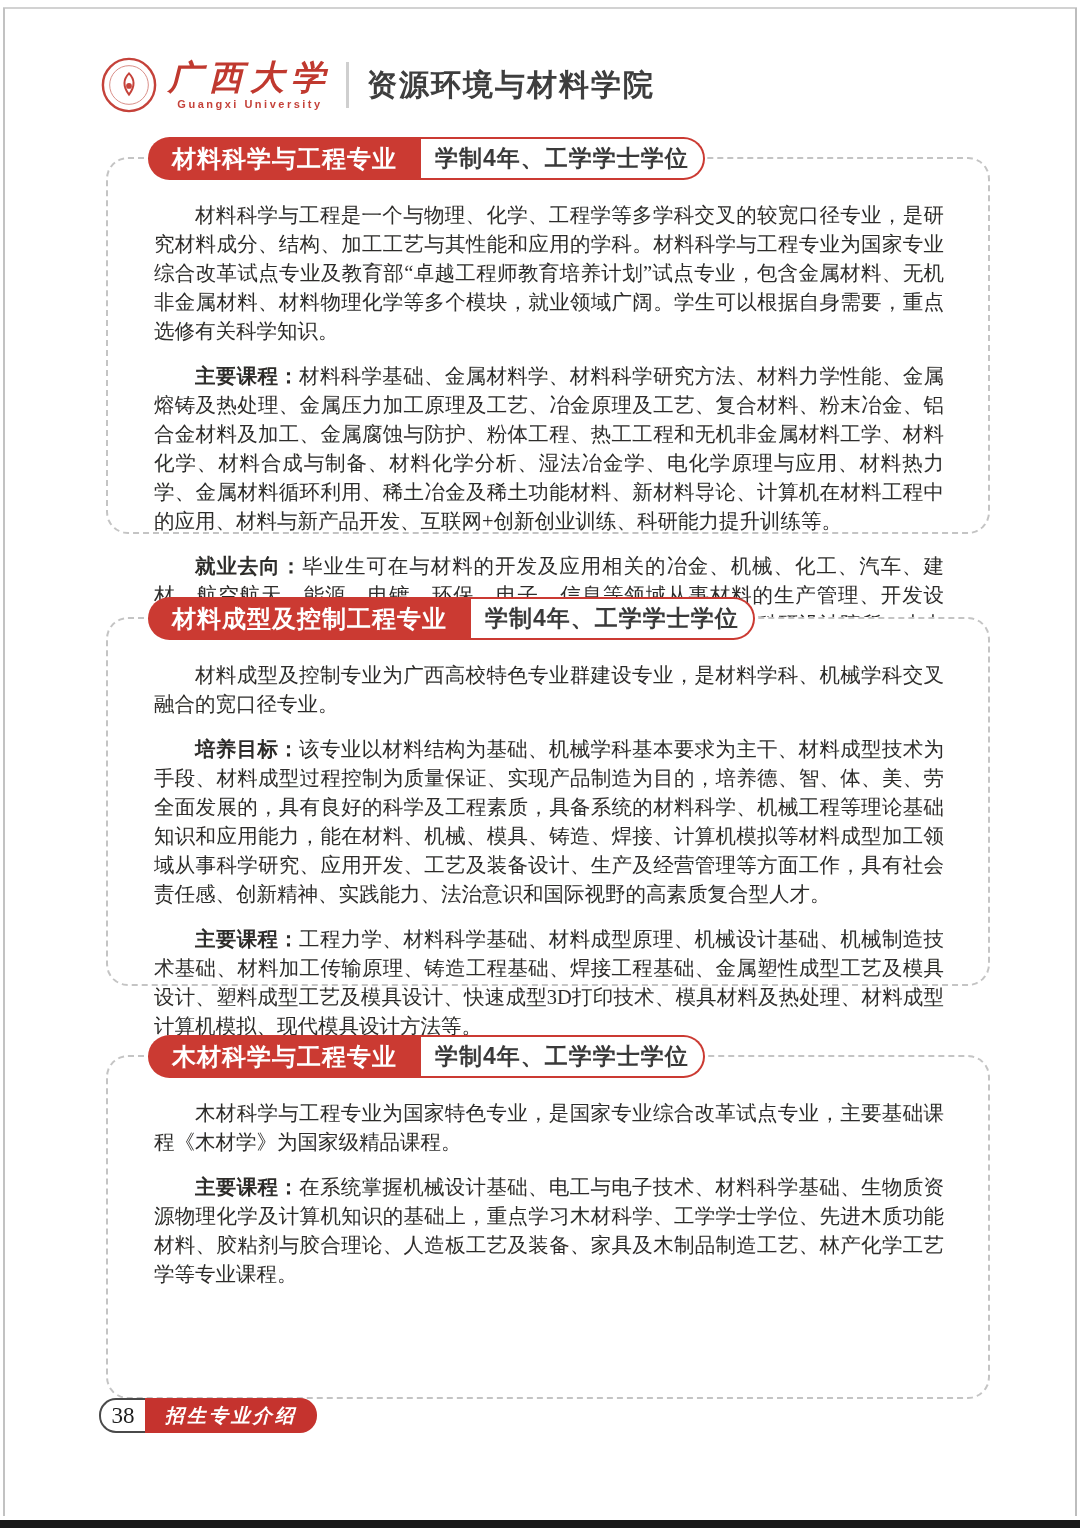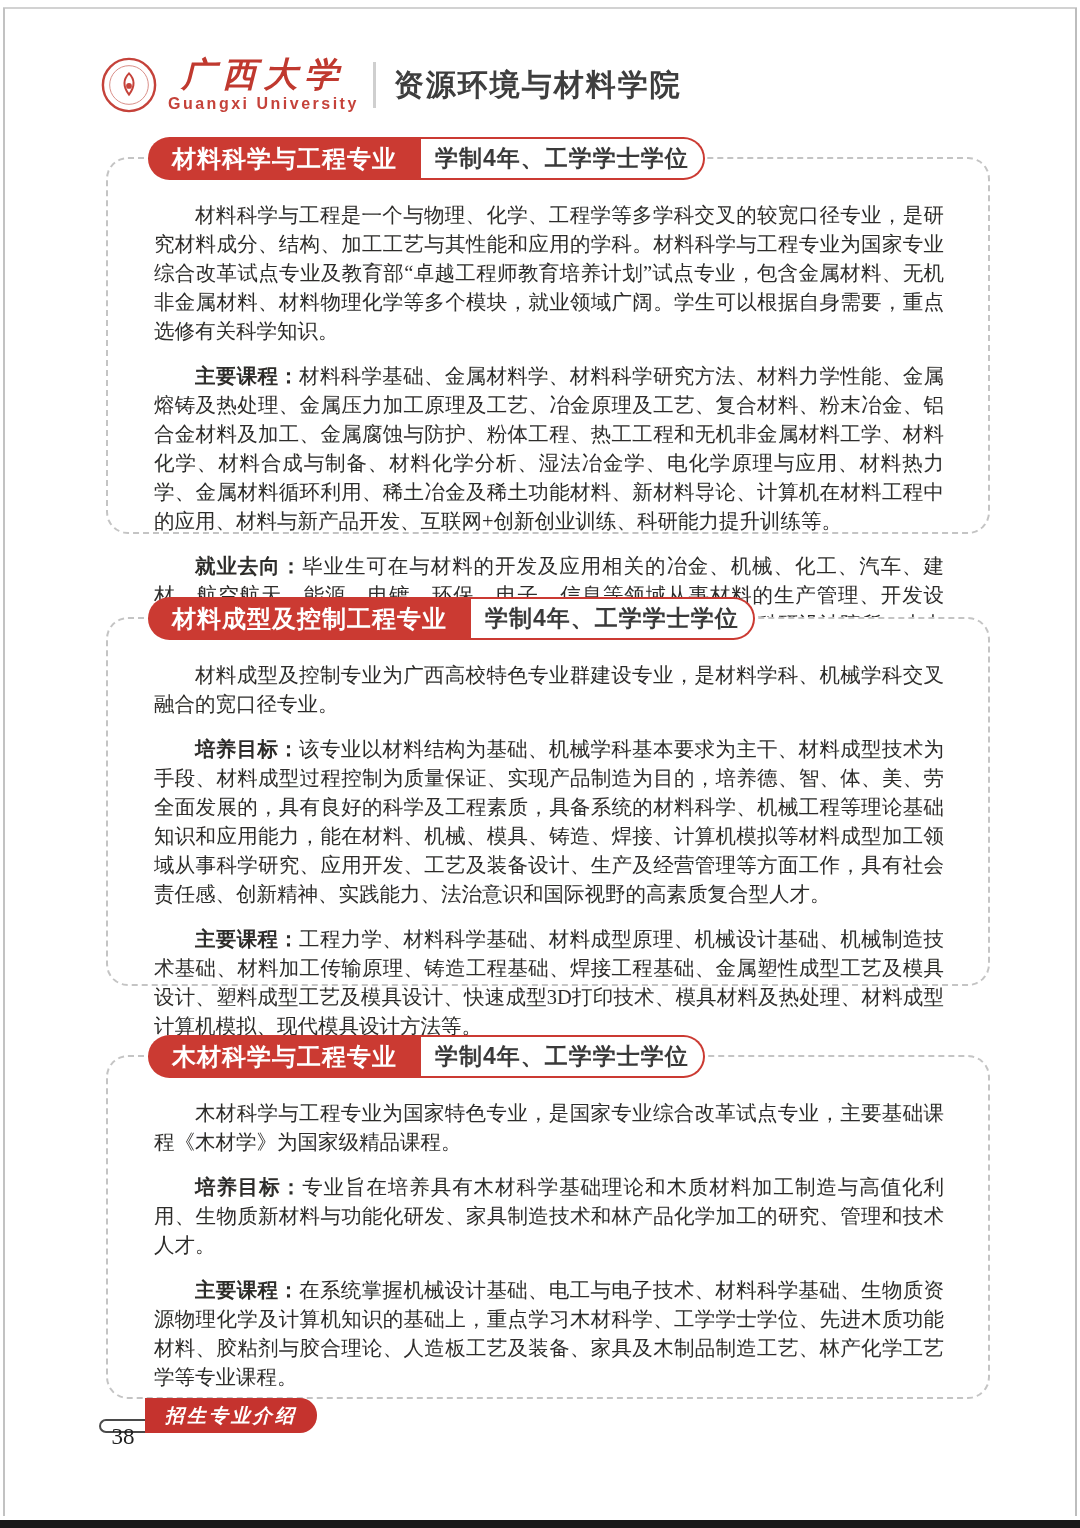--- a/index.html
+++ b/index.html
@@ -17,21 +17,21 @@
   .edge-right { position:absolute; right:3px; top:8px; bottom:12px; width:2px; background:#bdbdbd; }
   .edge-top   { position:absolute; left:3px; right:3px; top:7px; height:2px; background:#d2d2d2; }
   .edge-bottom-band { position:absolute; left:0; right:0; bottom:0; height:8px; background:#191919; }
 
   
   .hdr { position:absolute; top:56px; left:100px; display:flex; align-items:center; }
   .logo { display:flex; align-items:center; }
   .seal { width:58px; height:58px; margin-right:10px; }
   .logo-text { display:flex; flex-direction:column; align-items:center; }
   .uni-zh { font-size:34px; line-height:36px; color:#c0392f; font-weight:bold; font-style:italic; letter-spacing:7px; white-space:nowrap; }
-  .uni-en { font-size:16px; color:#c5423a; font-weight:bold; letter-spacing:2.5px; margin-top:2px; font-family:"Liberation Sans", sans-serif; white-space:nowrap; }
+  .uni-en { font-size:11px; color:#c5423a; font-weight:bold; letter-spacing:2.5px; margin-top:2px; font-family:"Liberation Sans", sans-serif; white-space:nowrap; }
   .hdr-divider { width:3px; height:46px; background:#cfcfcf; margin:0 18px 0 14px; }
   .college { font-size:30px; font-weight:bold; color:#3e3e3e; letter-spacing:2px; font-family:"Liberation Sans", sans-serif; }
 
   
   .program {
     position:absolute; left:106px; width:884px;
     border:2px dashed #c4c4c4; border-radius:22px;
     background:#fff;
     padding:26px 28px 0 30px;
   }
@@ -60,21 +60,20 @@
   }
   .body .plabel { font-weight:bold; }
 
   
   .ftr { position:absolute; top:1398px; left:99px; display:flex; height:35px; }
   .page-num {
     background:#ffffff; border:2px solid #4a4a4a; border-right:none;
     border-radius:17px 0 0 17px; min-width:46px; text-align:center;
     font-size:23px; line-height:31px; color:#1e1e1e; padding:0 6px;
     font-family:"Liberation Serif", serif;
-    margin-top:21px;
   }
   .ftr-label {
     background:#c5332e; color:#ffffff; border-radius:0 17px 17px 0;
     font-size:19px; line-height:35px; padding:0 20px;
     font-style:italic; font-weight:bold; letter-spacing:3px; white-space:nowrap;
   }
 </style>
 </head>
 <body>
 
@@ -125,21 +124,20 @@
     </div>
   </section>
 
   <section class="program sec3">
     <div class="pill-row">
       <span class="pill-title">木材科学与工程专业</span>
       <span class="pill-badge">学制4年、工学学士学位</span>
     </div>
     <div class="body">
       <p><b class="plabel"></b><span>木材科学与工程专业为国家特色专业，是国家专业综合改革试点专业，主要基础课程《木材学》为国家级精品课程。</span></p>
-      <p><b class="plabel">培养目标：</b><span>专业旨在培养具有木材科学基础理论和木质材料加工制造与高值化利用、生物质新材料与功能化研发、家具制造技术和林产品化学加工的研究、管理和技术人才。</span></p>
       <p><b class="plabel">主要课程：</b><span>在系统掌握机械设计基础、电工与电子技术、材料科学基础、生物质资源物理化学及计算机知识的基础上，重点学习木材科学、工学学士学位、先进木质功能材料、胶粘剂与胶合理论、人造板工艺及装备、家具及木制品制造工艺、林产化学工艺学等专业课程。</span></p>
     </div>
   </section>
 
   <div class="ftr">
     <span class="page-num">38</span>
     <span class="ftr-label">招生专业介绍</span>
   </div>
 
   <div class="edge-bottom-band"></div>

